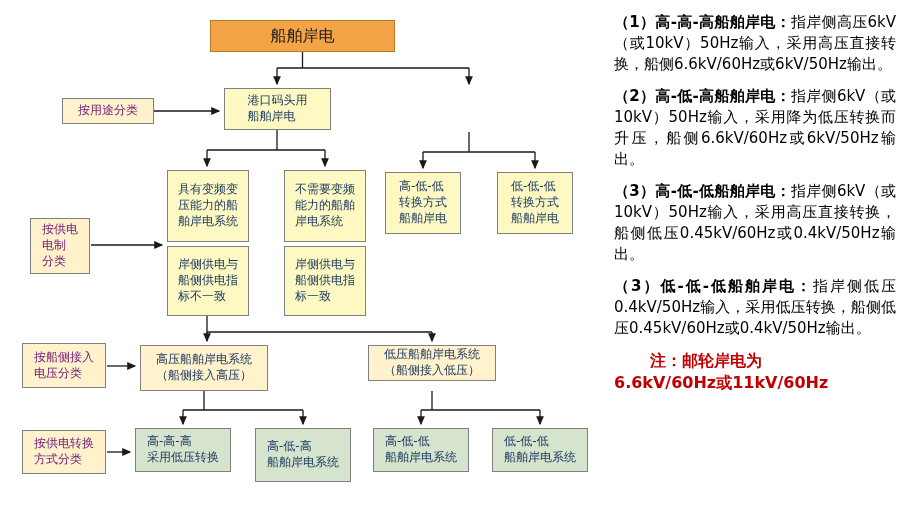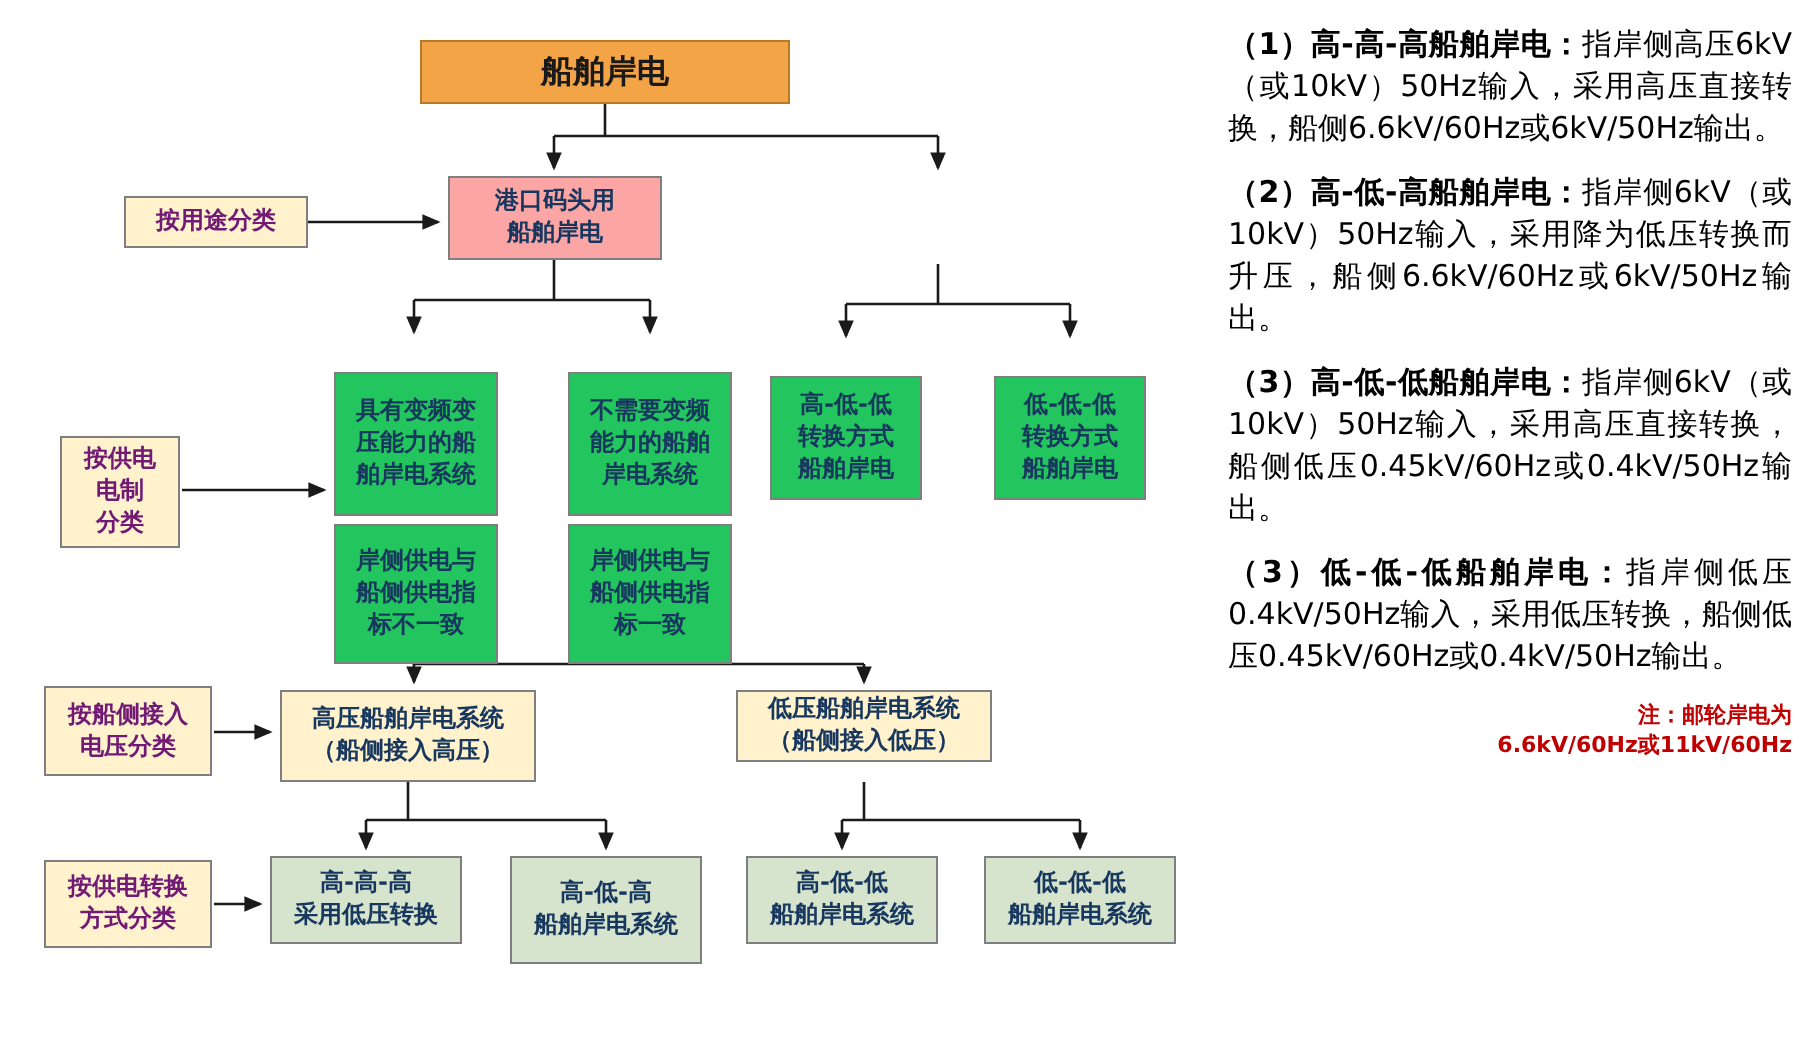--- a/index.html
+++ b/index.html
@@ -5,37 +5,37 @@
   html,body{margin:0;padding:0;background:#ffffff;}
   body{
     width:900px;height:519px;position:relative;overflow:hidden;
     font-family:"DejaVu Sans","Liberation Sans",sans-serif;
     color:#000;
   }
   .stage{position:absolute;left:0;top:0;width:612px;height:519px;}
   svg.connectors{position:absolute;left:0;top:0;pointer-events:none;}
   .box{
     position:absolute;display:flex;align-items:center;justify-content:center;
-    text-align:center;font-weight:bold;font-size:12px;line-height:1.32;
+    font-weight:normal;font-size:12px;line-height:1.32;
     white-space:pre-line;border:1px solid #7f7f7f;color:#17375E;
     box-sizing:border-box;
   }
   .root{background:#F3A446;border:1px solid #B97A27;color:#1a1a1a;font-size:16px;}
-  .blue{background:#fca5a5;}
-  .tan{background:#22c55e;margin-top:16px;}
+  .blue{background:#fef9c3;}
+  .tan{background:#fef9c3;}
   .yellow{background:#FFF2CC;}
   .green{background:#D6E4CE;}
   .cat{background:#FFF2CC;color:#701a75;}
   .panel{
     position:absolute;left:612px;top:0;width:282px;padding:12px 4px 0 2px;
     font-size:15px;line-height:1.4;
   }
   .panel p{margin:0 0 11px 0;text-align:justify;}
   .panel .h{font-weight:bold;}
-  .note{color:#C00000;font-size:11px;line-height:1.4;margin-top:2px;text-align:right;}
+  .note{color:#C00000;font-size:16px;line-height:1.4;margin-top:2px;}
   .note .n1{font-weight:bold;padding-left:36px;}
   .note .n2{font-weight:bold;}
 </style>
 </head>
 <body>
 
 <div class="stage">
 
   <svg class="connectors" width="612" height="519">
     <defs>

